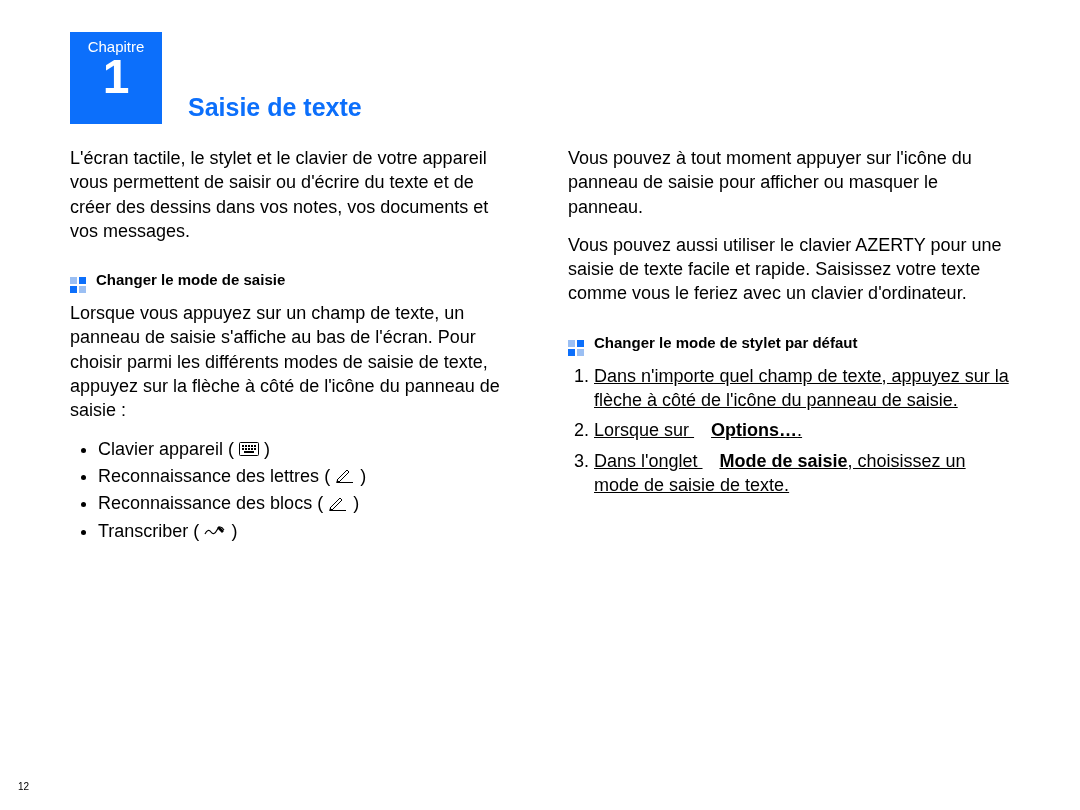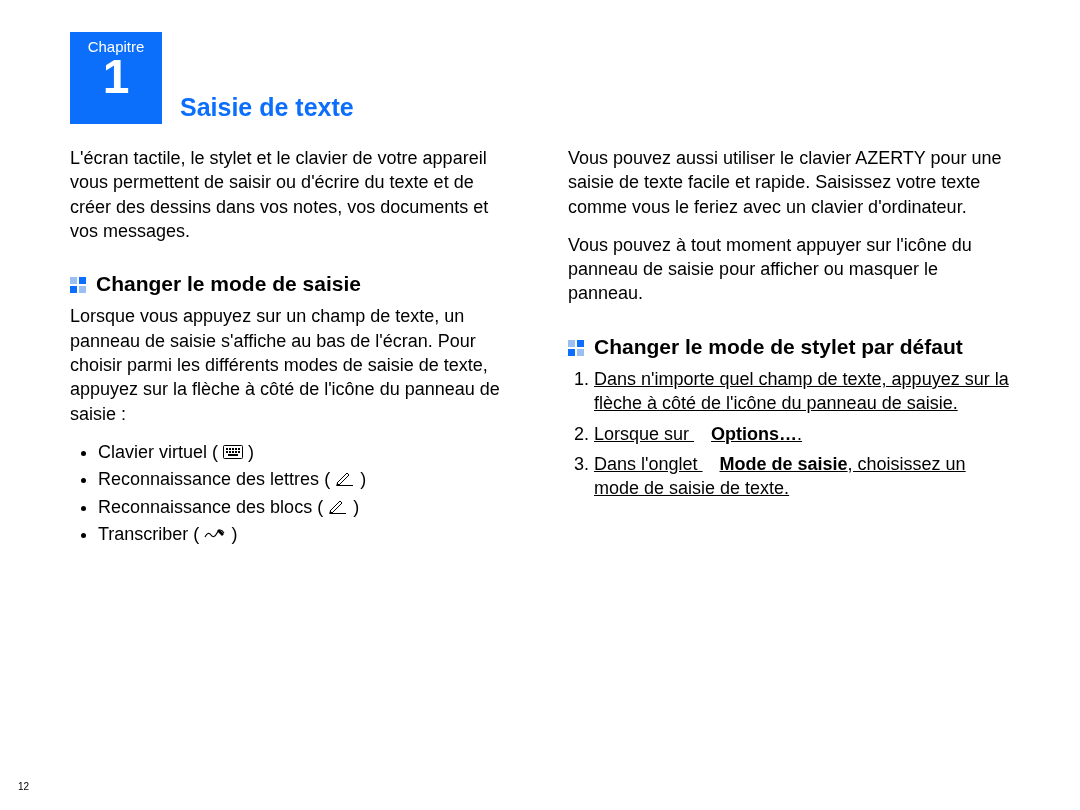--- a/index.html
+++ b/index.html
@@ -11,20 +11,21 @@
     width: 1080px;
     height: 810px;
     box-sizing: border-box;
     padding: 32px 70px 10px 70px;
     position: relative;
   }
   .header-row {
     display: flex;
     align-items: flex-end;
     margin-bottom: 18px;
+    gap: 8px;
   }
   .chapter-badge {
     background: #0c6ffb;
     color: #fff;
     width: 92px;
     height: 92px;
     box-sizing: border-box;
     padding: 6px 8px 4px 8px;
     text-align: center;
     margin-right: 18px;
@@ -77,21 +78,21 @@
   .squares span {
     position: absolute;
     width: 7px;
     height: 7px;
   }
   .sq-tl { top:0; left:0; background:#9bbff3; }
   .sq-tr { top:0; right:0; background:#0c6ffb; }
   .sq-bl { bottom:0; left:0; background:#0c6ffb; }
   .sq-br { bottom:0; right:0; background:#9bbff3; }
   .section-title {
-    font-size: 21px;
+    font-size: 15px;
     font-weight: bold;
     line-height: 1.2;
   }
   ul.bullets {
     list-style: disc;
     padding-left: 28px;
     margin: 6px 0 0 0;
   }
   ul.bullets li {
     margin: 2px 0;
@@ -140,21 +141,21 @@
             <span class="sq-tr"></span>
             <span class="sq-bl"></span>
             <span class="sq-br"></span>
         </div>
         <div class="section-title">Changer le mode de saisie</div>
       </div>
       <p>Lorsque vous appuyez sur un champ de texte, un panneau de saisie s'affiche au bas de l'écran. Pour choisir parmi les différents modes de saisie de texte, appuyez sur la flèche à côté de l'icône du panneau de saisie :</p>
 
       <ul class="bullets">
         <li>
-          <span>Clavier virtuel (</span>
+          <span>Clavier appareil (</span>
           <span class="icon">
             <svg width="20" height="14" viewBox="0 0 20 14">
               <rect x="0.5" y="0.5" width="19" height="13" rx="1" fill="#fff" stroke="#000"></rect>
               <rect x="3" y="3" width="2" height="2" fill="#000"></rect>
                 <rect x="6" y="3" width="2" height="2" fill="#000"></rect>
                 <rect x="9" y="3" width="2" height="2" fill="#000"></rect>
                 <rect x="12" y="3" width="2" height="2" fill="#000"></rect>
                 <rect x="15" y="3" width="2" height="2" fill="#000"></rect>
               <rect x="3" y="6" width="2" height="2" fill="#000"></rect>
                 <rect x="6" y="6" width="2" height="2" fill="#000"></rect>
@@ -196,22 +197,22 @@
               <path d="M15 2 L20 7 L18 9 L13 4 Z" fill="#000"></path>
             </svg>
           </span>
           <span>)</span>
         </li>
       </ul>
     </div>
   </div>
 
   <div class="col">
+    <p>Vous pouvez à tout moment appuyer sur l'icône du panneau de saisie pour afficher ou masquer le panneau.</p>
     <p>Vous pouvez aussi utiliser le clavier AZERTY pour une saisie de texte facile et rapide. Saisissez votre texte comme vous le feriez avec un clavier d'ordinateur.</p>
-    <p>Vous pouvez à tout moment appuyer sur l'icône du panneau de saisie pour afficher ou masquer le panneau.</p>
 
     <div class="section">
       <div class="section-head">
         <div class="squares">
           <span class="sq-tl"></span>
             <span class="sq-tr"></span>
             <span class="sq-bl"></span>
             <span class="sq-br"></span>
         </div>
         <div class="section-title">Changer le mode de stylet par défaut</div>

